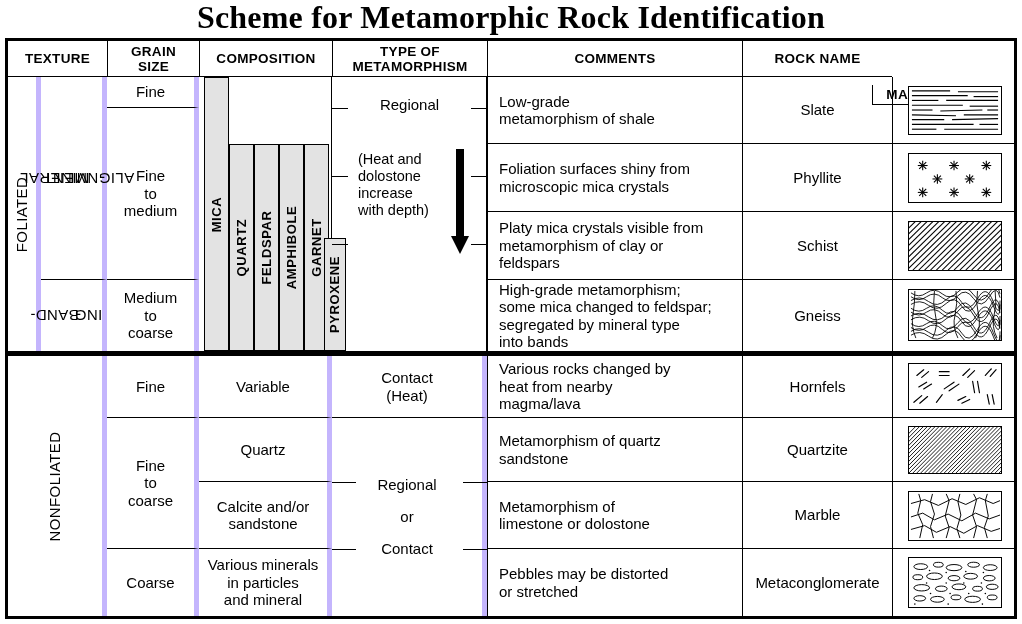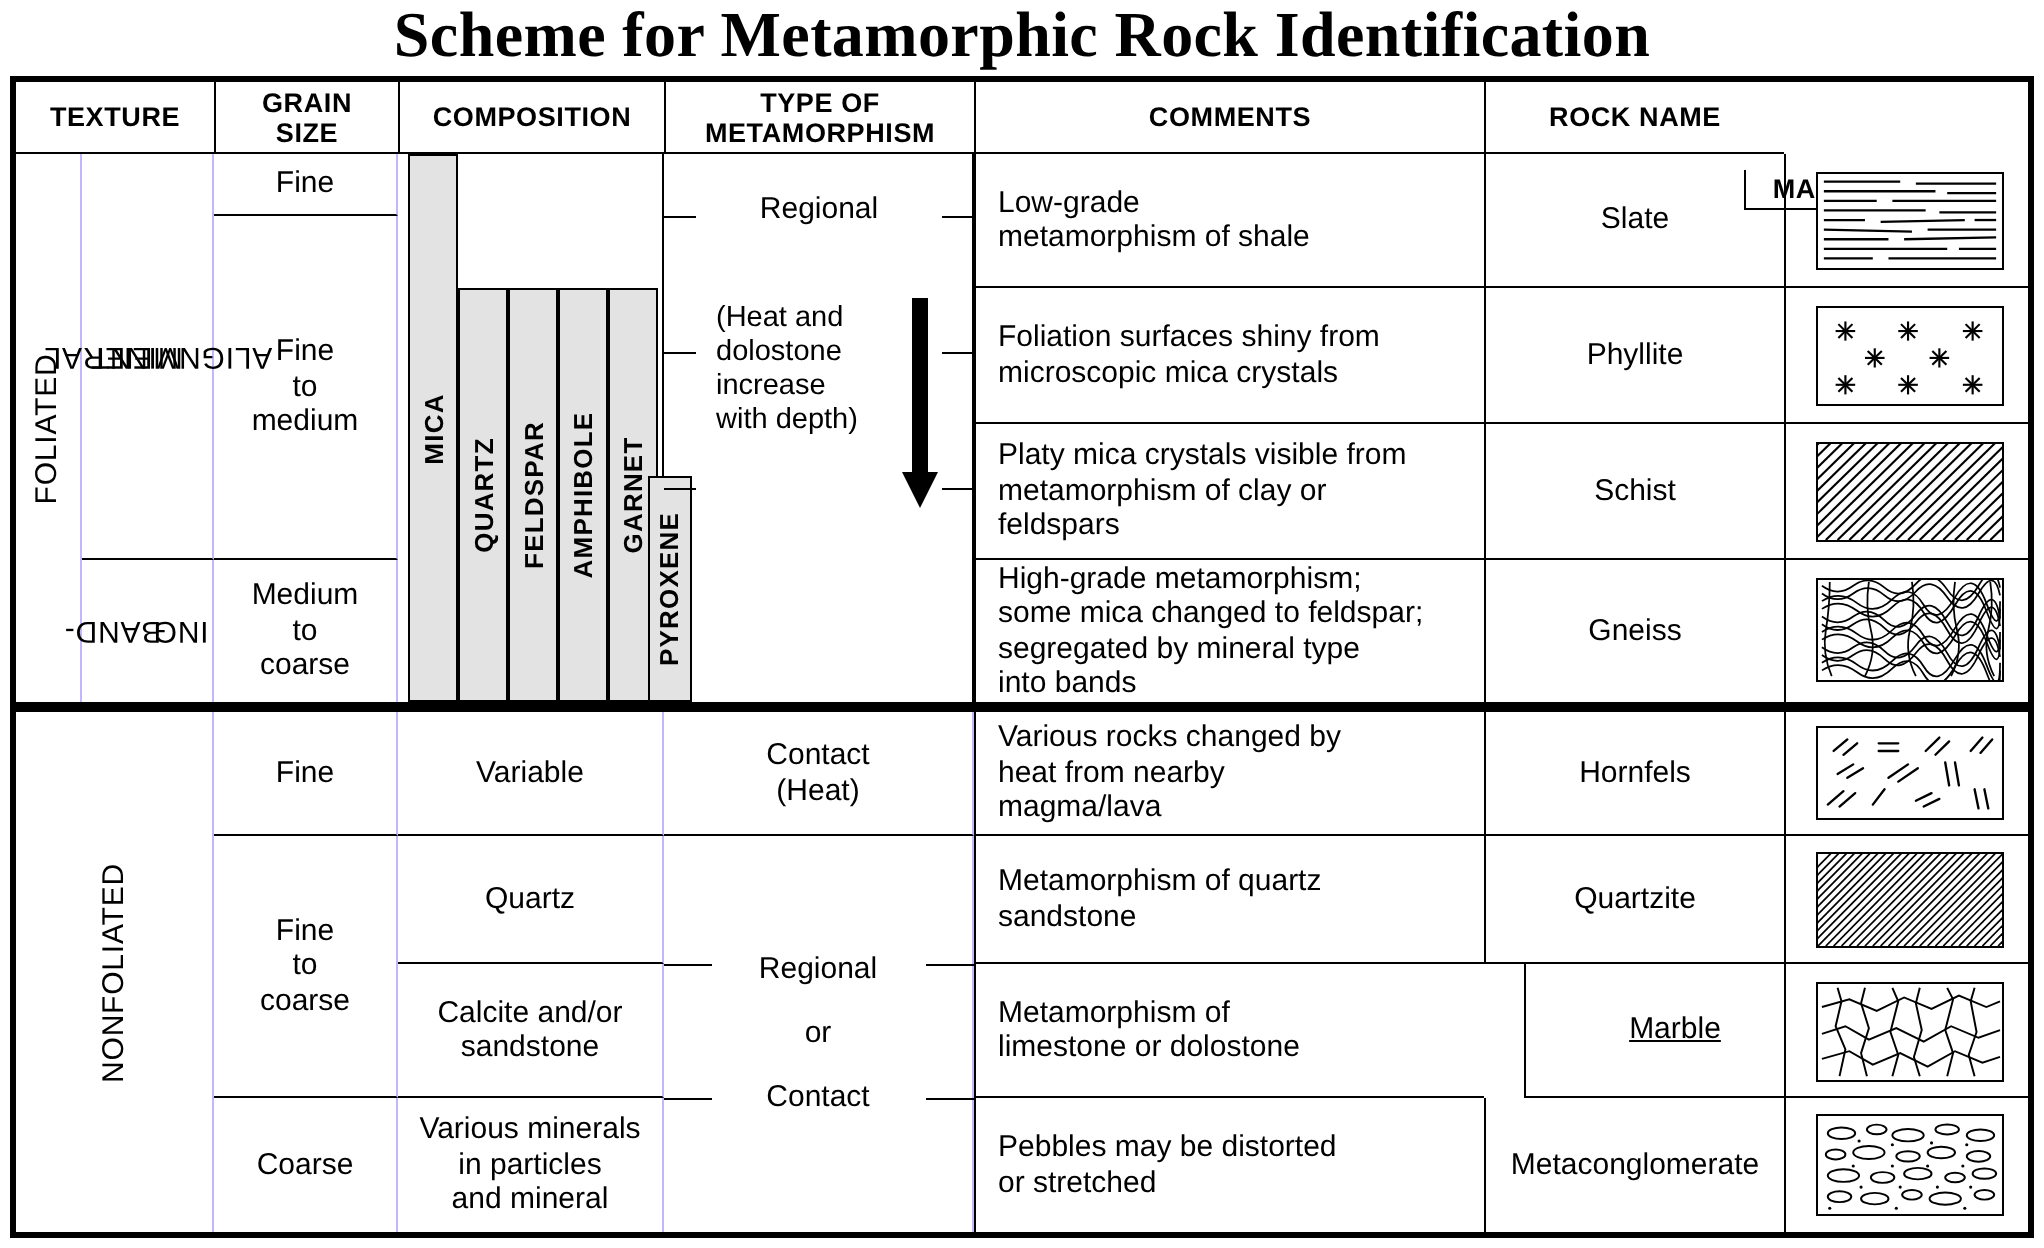--- a/index.html
+++ b/index.html
@@ -23,21 +23,21 @@
 
   
   .c{position:absolute;box-sizing:border-box;display:flex;overflow:hidden;}
   .c .t{display:block;width:100%;}
 
   .ctr{align-items:center;justify-content:center;text-align:center;}
   .lft{align-items:center;justify-content:flex-start;text-align:left;}
 
   
   .bl{border-left:1px solid #000;}
-  .br{border-right:1px solid #c4b5fd;}
+  .br{border-right:5px solid #c4b5fd;}
   .bb{border-bottom:1px solid #000;}
 
   .hdr{font-size:13.5px;font-weight:bold;line-height:15px;letter-spacing:.3px;}
   .body{font-size:15px;line-height:17.5px;}
   .bodysm{font-size:14.5px;line-height:17px;}
 
   
   .thick-h{position:absolute;background:#000;height:5px;left:0;}
 
   
@@ -524,21 +524,21 @@
           </g>
         </svg>
       </div>
 
       <div class="c lft body bb bl" style="left:479px;top:441px;width:255px;height:67px;padding-left:11px;">
         <span class="t">
           <span>Metamorphism of</span><br>
           <span>limestone or dolostone</span>
         </span>
       </div>
-      <div class="c ctr body bb bl" style="left:754px;top:441px;width:150px;height:67px;text-decoration:underline;">
+      <div class="c ctr body bb bl" style="left:734px;top:441px;width:150px;height:67px;">
         <span class="t">Marble</span>
       </div>
       <div class="c bb bl" style="left:884px;top:441px;width:122px;height:67px;"></div>
       <div class="sym" style="left:900px;top:450px;width:94px;height:50px;">
         <svg viewBox="0 0 94 50" preserveAspectRatio="none" aria-hidden="true">
           <g stroke="#000" stroke-width="1" fill="none">
             <path d="M2,12 L16,8 L30,14 L44,7 L58,13 L72,6 L86,12 L93,9"></path>
             <path d="M2,26 L14,22 L26,29 L40,23 L54,30 L68,22 L82,28 L93,24"></path>
             <path d="M2,39 L16,35 L28,42 L42,36 L56,43 L70,35 L84,41 L93,38"></path>
             <path d="M10,2 L12,9 L9,22 L14,34 L11,48"></path>

